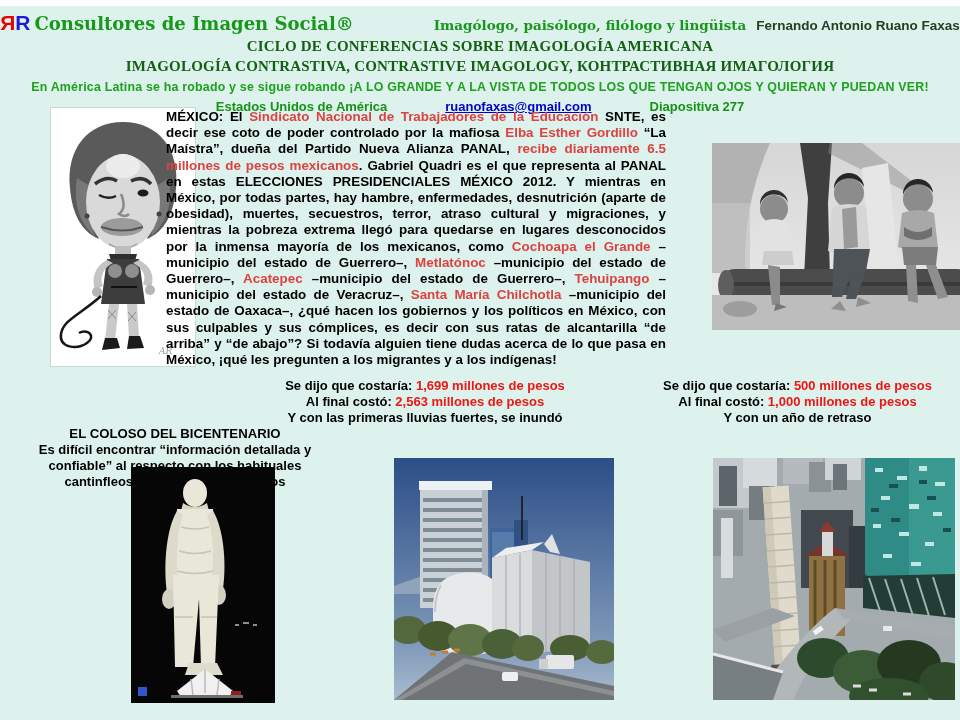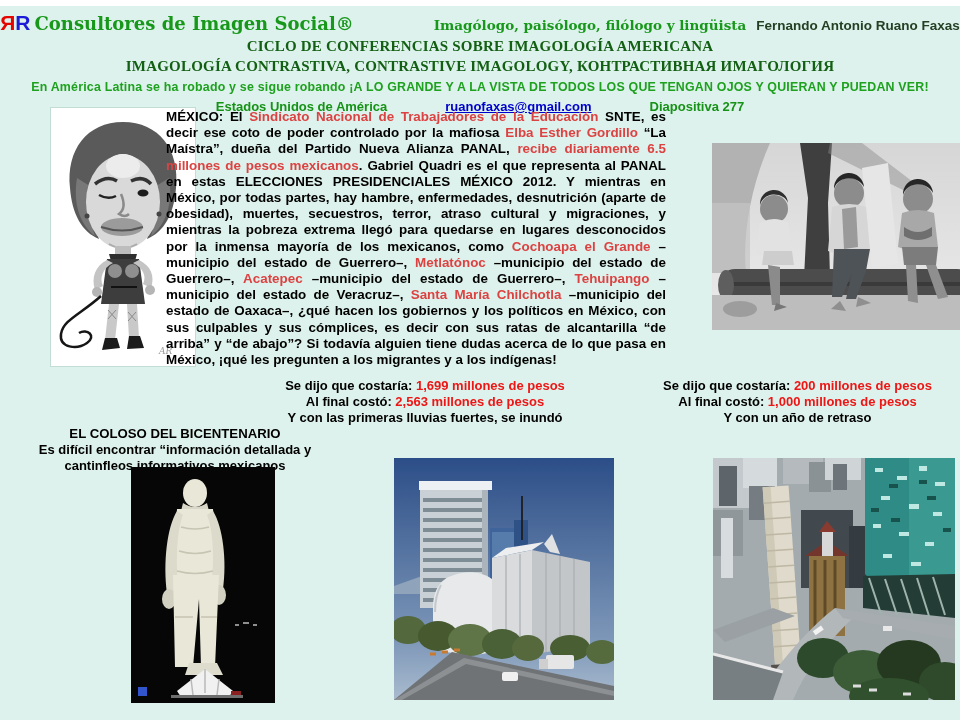--- a/index.html
+++ b/index.html
@@ -154,33 +154,34 @@
         <path d="M190,104 h36 l-2,18 h-32 Z" fill="#7c7c7c"></path>
         <path d="M194,122 l2,36 10,2 -2,-38 Z M214,122 l12,34 10,-2 -12,-32 Z" fill="#8f8f8f"></path>
       </g>
     </svg>
   </div>
 
   <div class="caption cap-col1">
     <div class="cap-title">EL COLOSO DEL BICENTENARIO</div>
     <div>
         <div class="cap-line"><span>Es difícil encontrar “información detallada y</span></div>
+        <div class="cap-line"><span>confiable” al respecto  con los habituales</span></div>
         <div class="cap-line"><span>cantinfleos informativos mexicanos</span></div>
       </div>
   </div>
   <div class="caption cap-col2">
     <div>
         <div class="cap-line"><span>Se dijo que costaría: </span><span class="red">1,699 millones de pesos</span></div>
         <div class="cap-line"><span>Al final costó: </span><span class="red">2,563 millones de pesos</span></div>
         <div class="cap-line"><span>Y con las primeras lluvias fuertes, se inundó</span></div>
       </div>
   </div>
   <div class="caption cap-col3">
     <div>
-        <div class="cap-line"><span>Se dijo que costaría: </span><span class="red">200 millones de pesos</span></div>
+        <div class="cap-line"><span>Se dijo que costaría: </span><span class="red">500 millones de pesos</span></div>
         <div class="cap-line"><span>Al final costó: </span><span class="red">1,000 millones de pesos</span></div>
         <div class="cap-line"><span>Y con un año de retraso</span></div>
       </div>
   </div>
 
   <div class="img-box img-statue">
     <svg viewBox="0 0 144 236">
       <rect width="144" height="236" fill="#060606"></rect>
       <g fill="#e9e7d8">
         <ellipse cx="64" cy="26" rx="12" ry="14"></ellipse>

